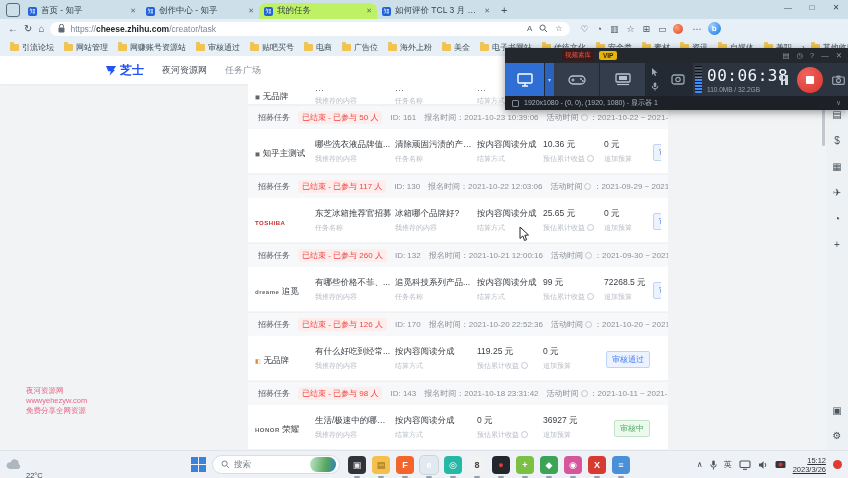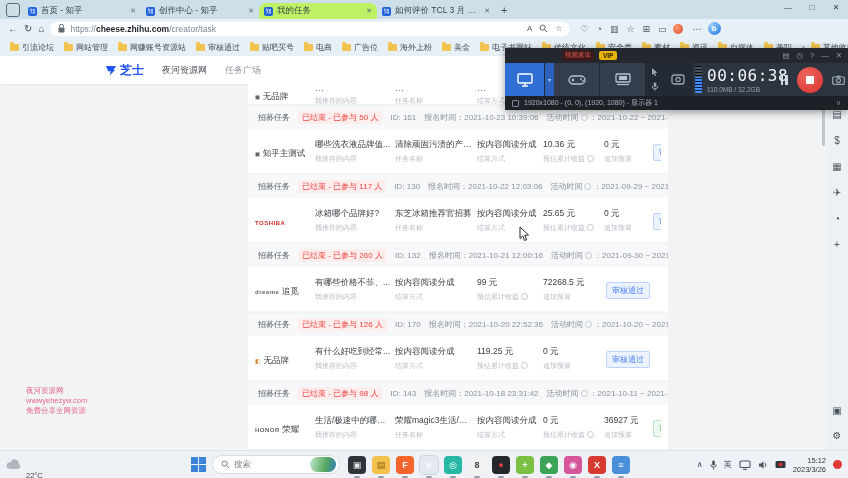--- a/index.html
+++ b/index.html
@@ -126,21 +126,21 @@
   .search { width:128px; height:19px; background:#fff; border:1px solid #d8dee5; border-radius:10px;
     display:flex; align-items:center; gap:4px; padding:0 3px 0 8px; font-size:8.5px; color:#767f88; margin-right:8px; }
   .searchimg { margin-left:auto; width:26px; height:15px; border-radius:8px;
     background:linear-gradient(100deg,#bfe6c8,#57a85f 60%,#2e7fb8); }
   .apps { display:flex; gap:6px; align-items:center; }
   .app { position:relative; width:18px; height:18px; border-radius:4px; display:flex; align-items:center;
     justify-content:center; font-size:9px; font-weight:bold; }
   .app::after { content:""; position:absolute; bottom:-4px; left:6px; width:6px; height:2px; border-radius:1px; background:#97a1ab; }
   .app.active { outline:1px solid #ccd4dc; background-color:#e2e9f0 !important; }
   .tray { margin-left:auto; display:flex; align-items:center; gap:7px; padding-right:6px; font-size:8px; color:#3c444c; }
-  .clock { text-align:right; font-size:7.5px; line-height:9px; color:#333; }
+  .clock { text-align:right; font-size:7.5px; line-height:9px; color:#333;text-decoration:underline; }
   .reddot { width:9px; height:9px; border-radius:50%; background:#e03a34; }
 
   .cursor { position:absolute; left:519px; top:227px; z-index:60; }
 </style>
 </head>
 <body>
 
 <div class="screen">
 
   <div class="tabstrip">
@@ -359,26 +359,26 @@
       <div class="strip">
         <span class="gtype">招募任务</span>
         <span class="gstatus">已结束 - 已参与 117 人</span>
         <span>ID: 130</span>
         <span>报名时间：2021-10-22 12:03:06</span>
         <span><i style="font-style:normal">活动时间</i><i class="info"></i><i style="font-style:normal">：2021-09-29 ~ 2021-12-31</i></span>
       </div>
       <div class="srow">
         <div class="cell"><span class="bname"><i class="blogo red" style="display:inline;font-style:normal">TOSHIBA</i> <i style="font-style:normal"></i></span></div>
         <div class="cell">
+            <div class="t">东芝冰箱推荐官招募</div>
+            <div class="l">任务名称</div>
+          </div>
+        <div class="cell">
             <div class="t">冰箱哪个品牌好?</div>
             <div class="l">我推荐的内容</div>
-          </div>
-        <div class="cell">
-            <div class="t">东芝冰箱推荐官招募</div>
-            <div class="l">任务名称</div>
           </div>
         <div class="cell">
             <div class="t">按内容阅读分成</div>
             <div class="l">结算方式</div>
           </div>
         <div class="cell">
             <div class="t">25.65 元</div>
             <div class="l"><i style="font-style:normal">预估累计收益</i><i class="info"></i></div>
           </div>
         <div class="cell">
@@ -395,20 +395,24 @@
         <span>报名时间：2021-10-21 12:00:16</span>
         <span><i style="font-style:normal">活动时间</i><i class="info"></i><i style="font-style:normal">：2021-09-30 ~ 2021-11-01</i></span>
       </div>
       <div class="srow">
         <div class="cell"><span class="bname"><i class="blogo" style="display:inline;font-style:normal">dreame</i> <i style="font-style:normal">追觅</i></span></div>
         <div class="cell">
             <div class="t">有哪些价格不菲、...</div>
             <div class="l">我推荐的内容</div>
           </div>
         <div class="cell">
+            <div class="t">追觅科技系列产品...</div>
+            <div class="l">任务名称</div>
+          </div>
+        <div class="cell">
             <div class="t">按内容阅读分成</div>
             <div class="l">结算方式</div>
           </div>
         <div class="cell">
             <div class="t">99 元</div>
             <div class="l"><i style="font-style:normal">预估累计收益</i><i class="info"></i></div>
           </div>
         <div class="cell">
             <div class="t">72268.5 元</div>
             <div class="l">追加预算</div>
@@ -449,24 +453,20 @@
         <span class="gstatus">已结束 - 已参与 98 人</span>
         <span>ID: 143</span>
         <span>报名时间：2021-10-18 23:31:42</span>
         <span><i style="font-style:normal">活动时间</i><i class="info"></i><i style="font-style:normal">：2021-10-11 ~ 2021-10-31</i></span>
       </div>
       <div class="srow">
         <div class="cell"><span class="bname"><i class="blogo" style="display:inline;font-style:normal">HONOR</i> <i style="font-style:normal">荣耀</i></span></div>
         <div class="cell">
             <div class="t">生活/极速中的哪个...</div>
             <div class="l">我推荐的内容</div>
-          </div>
-        <div class="cell">
-            <div class="t">荣耀magic3生活/极...</div>
-            <div class="l">任务名称</div>
           </div>
         <div class="cell">
             <div class="t">按内容阅读分成</div>
             <div class="l">结算方式</div>
           </div>
         <div class="cell">
             <div class="t">0 元</div>
             <div class="l"><i style="font-style:normal">预估累计收益</i><i class="info"></i></div>
           </div>
         <div class="cell">

